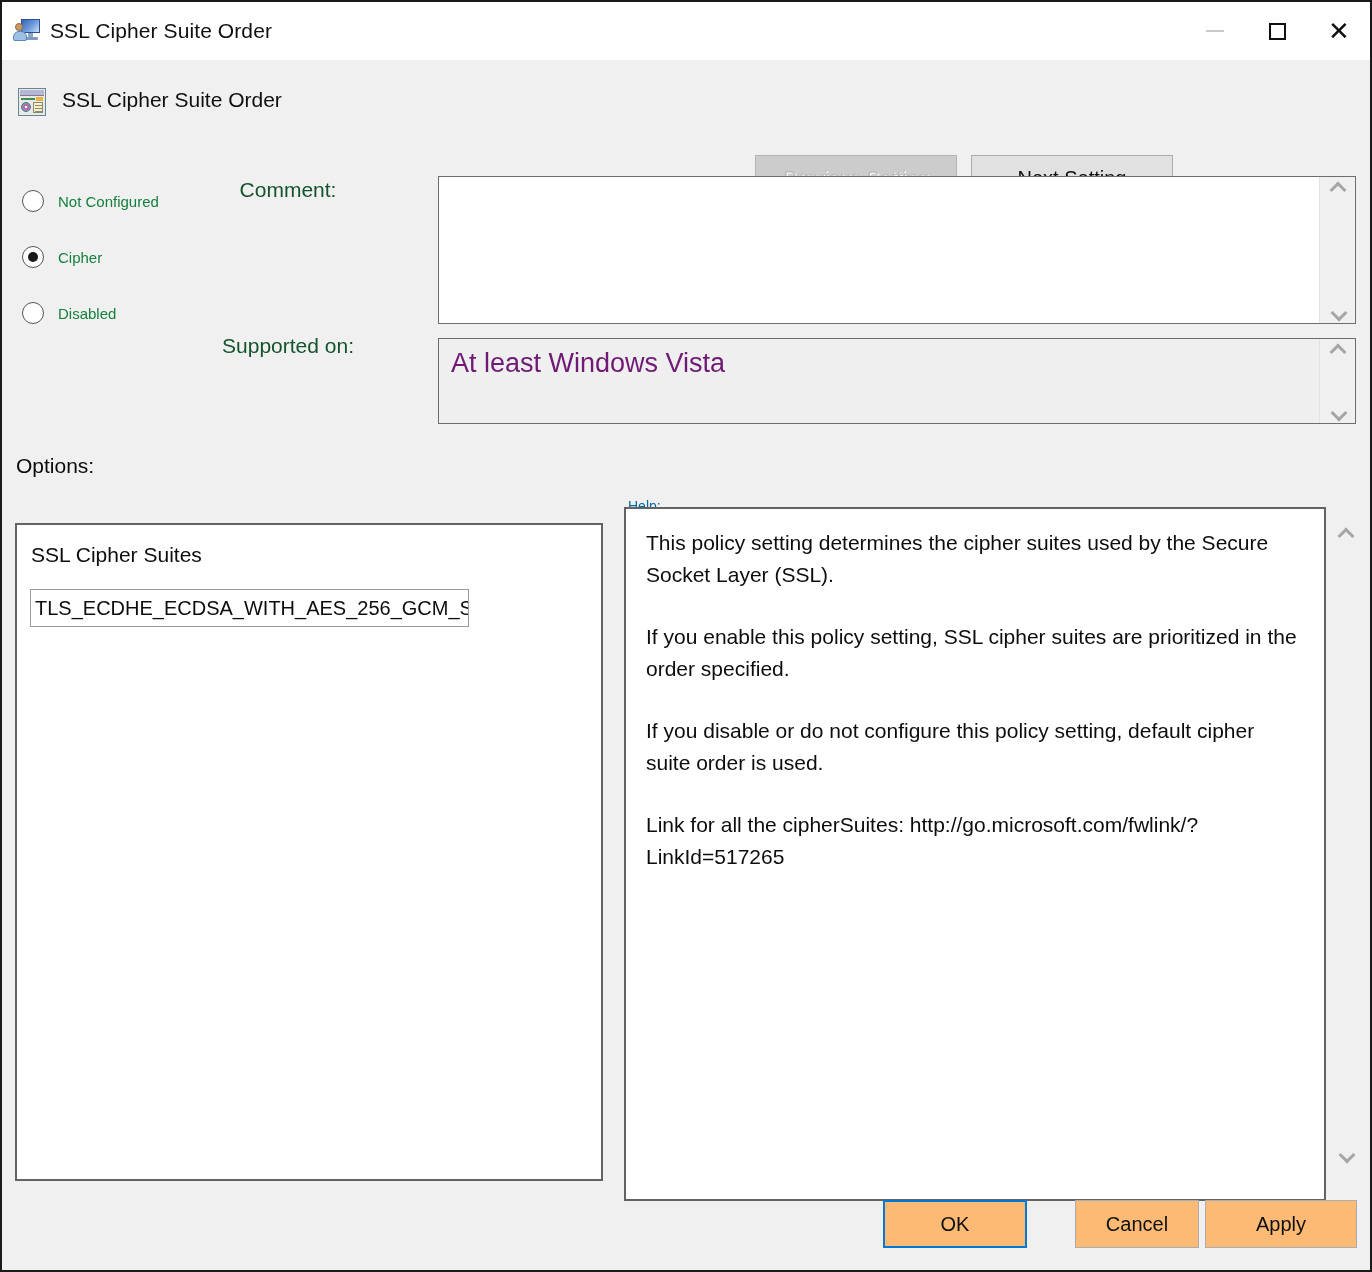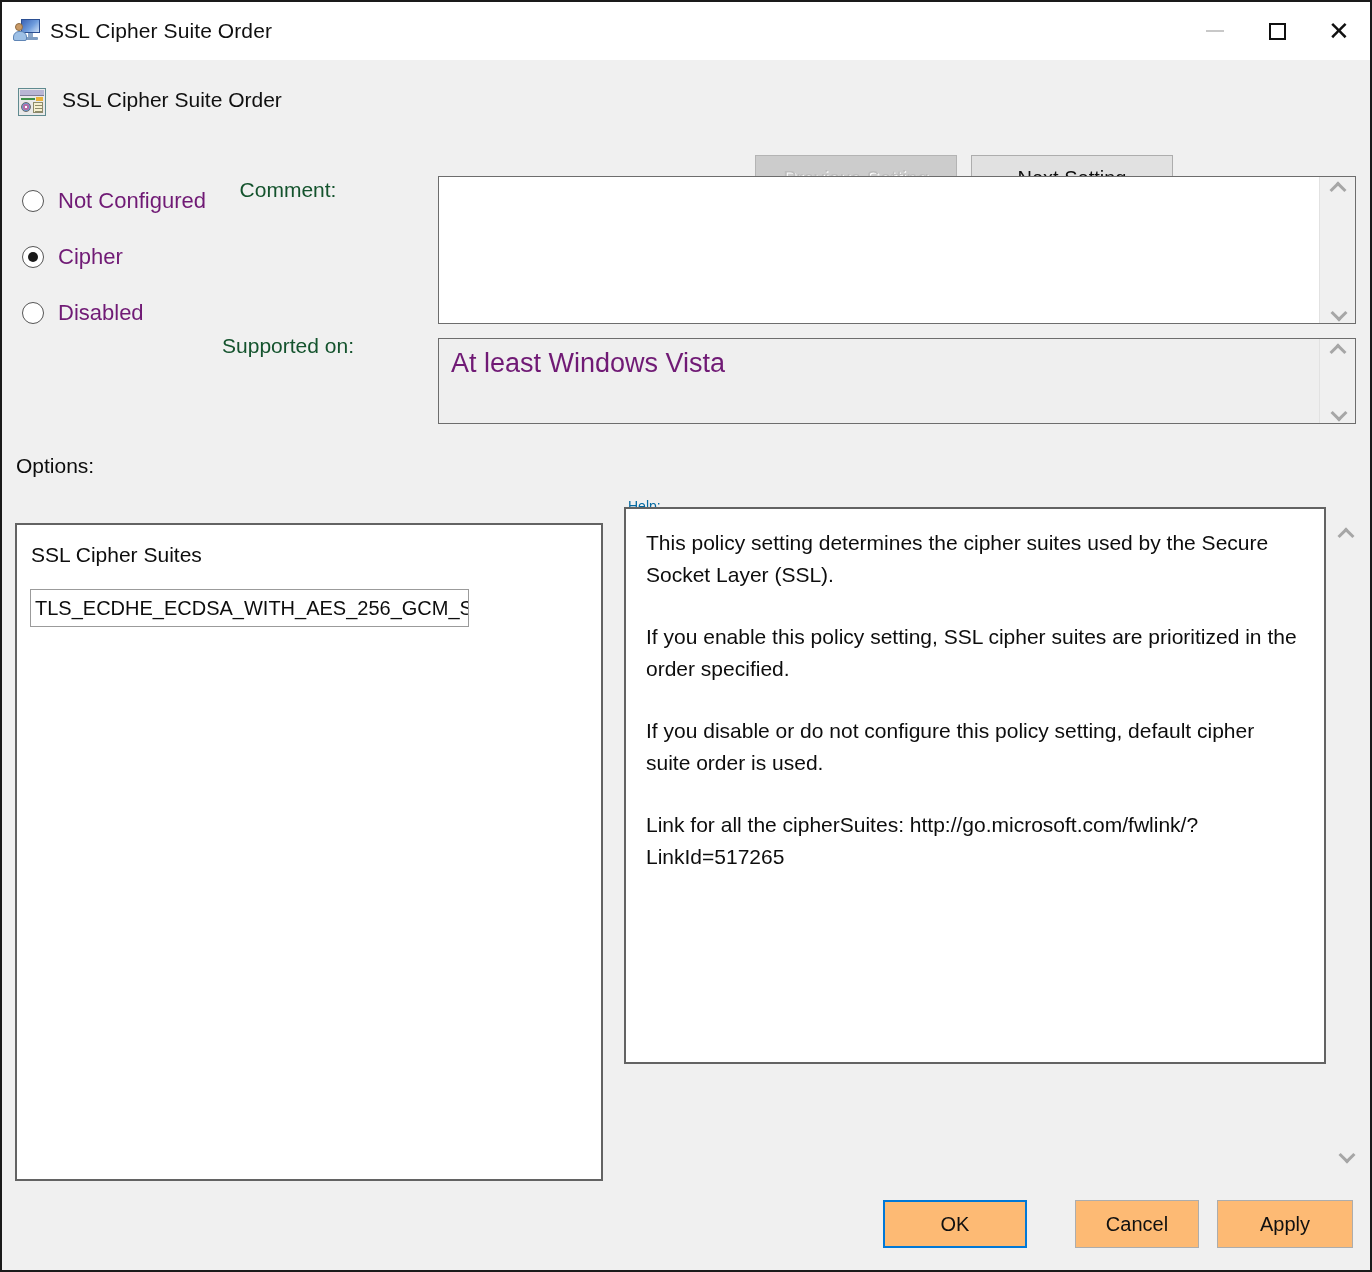--- a/index.html
+++ b/index.html
@@ -121,21 +121,21 @@
   .radio-mark {
     width: 22px; height: 22px; border-radius: 50%;
     border: 1px solid #555555; background: #ffffff;
     margin-right: 14px; position: relative; flex: 0 0 auto;
   }
   .radio-mark.checked::after {
     content: ""; position: absolute;
     left: 5px; top: 5px; width: 10px; height: 10px;
     border-radius: 50%; background: #1a1a1a;
   }
-  .radio-label { font-size: 22px; color: #701a75; }
+  .radio-label { font-size: 15px; color: #15803d; }
 
   .field-label {
     position: absolute; font-size: 21px; color: #14532d; text-align: center;
   }
   #comment-label { left: 200px; top: 176px; width: 172px; }
   #supported-label { left: 200px; top: 332px; width: 172px; }
 
   .textbox {
     position: absolute;
     border: 1px solid #6d6d6d;
@@ -185,21 +185,21 @@
     width: 439px; height: 38px;
     border: 1px solid #9b9b9b; background: #ffffff;
     font-family: "Liberation Sans", sans-serif;
     font-size: 20px; color: #0d0d0d;
     padding: 0 4px; line-height: 36px;
     white-space: nowrap; overflow: hidden;
   }
 
   #help-panel {
     position: absolute; left: 622px; top: 505px;
-    width: 702px; height: 557px;
+    width: 702px; height: 694px;
     background: #ffffff; border: 2px solid #636363;
     padding: 18px 20px;
     overflow: hidden;
   }
   #help-panel p {
     margin: 0 0 30px 0;
     font-size: 21px; line-height: 32px; color: #0d0d0d;
   }
   #help-panel p:last-child { margin-bottom: 0; }
   #help-scroll {
@@ -213,21 +213,21 @@
   
   .dlg-btn {
     position: absolute; top: 1198px; height: 48px;
     font-family: "Liberation Sans", sans-serif;
     font-size: 20px; color: #101010;
     background: #fdba74; border: 1px solid #adadad;
     display: flex; align-items: center; justify-content: center;
   }
   #ok-button { left: 881px; width: 144px; border: 2px solid #0078d7; }
   #cancel-button { left: 1073px; width: 124px; }
-  #apply-button { left: 1203px; width: 136px; margin-left: 12px; }
+  #apply-button { left: 1203px; width: 152px; }
 </style>
 </head>
 <body>
 
 <div id="window">
 
   <div id="titlebar">
     <div id="title-icon">
       <span class="mon-screen"></span>
       <span class="mon-neck"></span>

